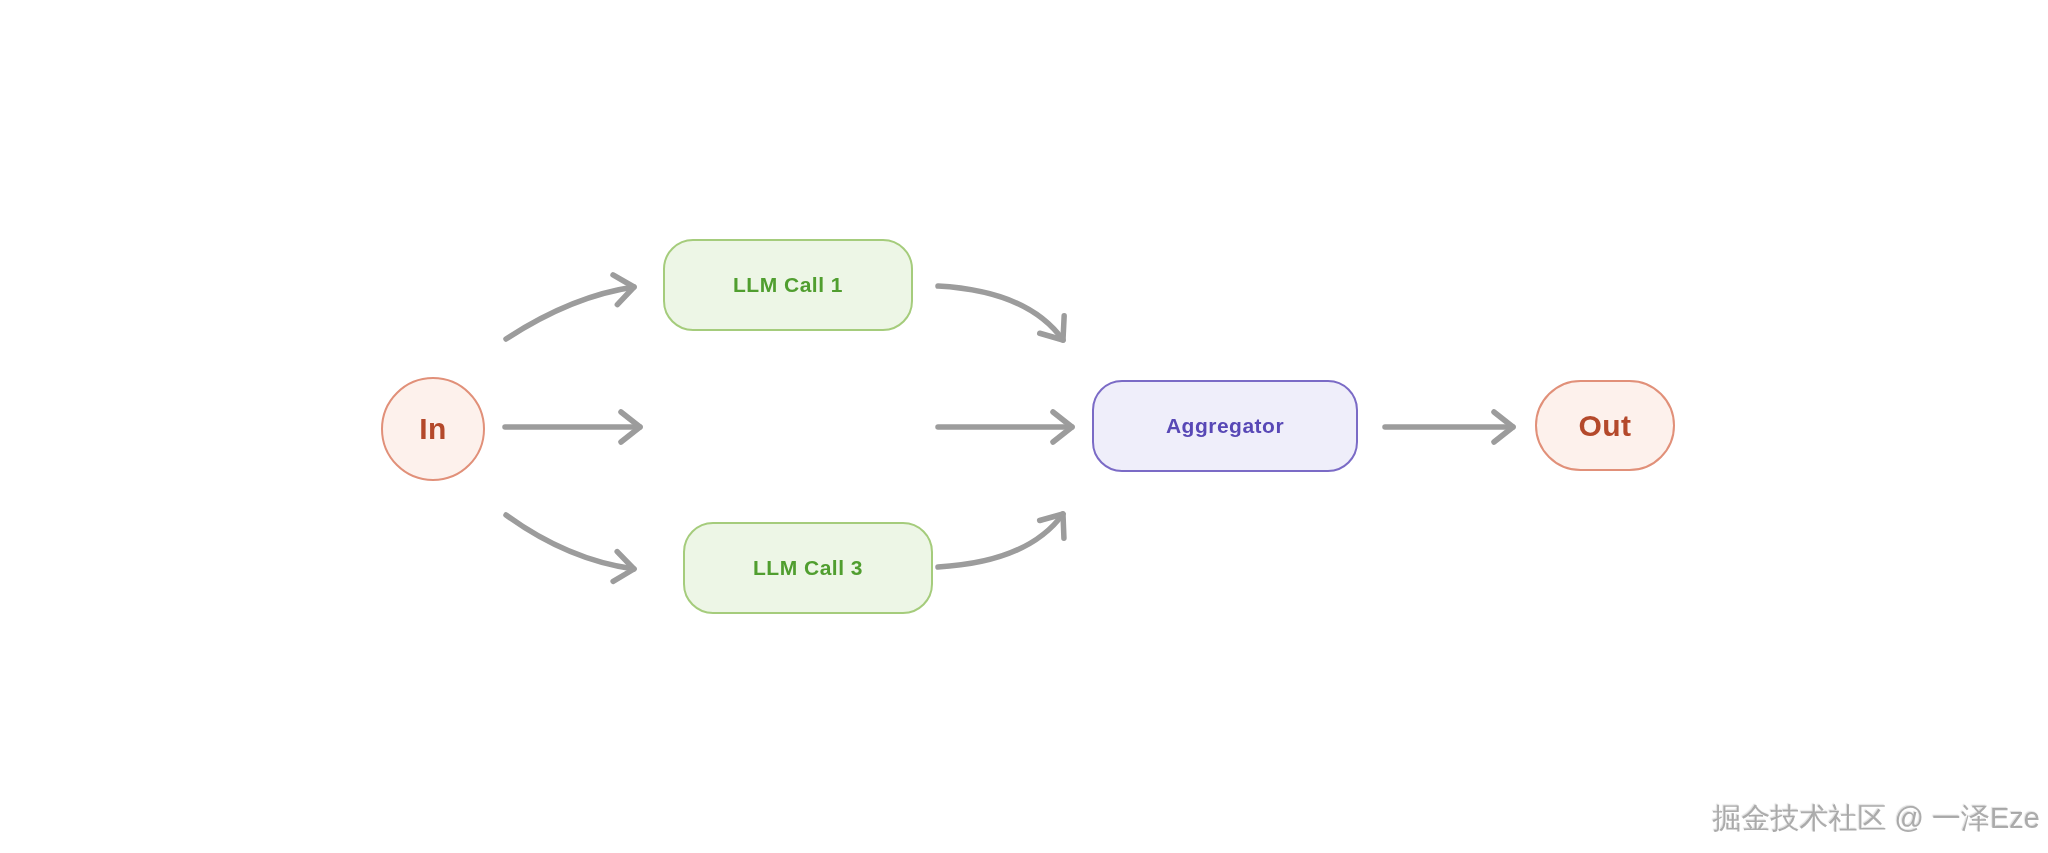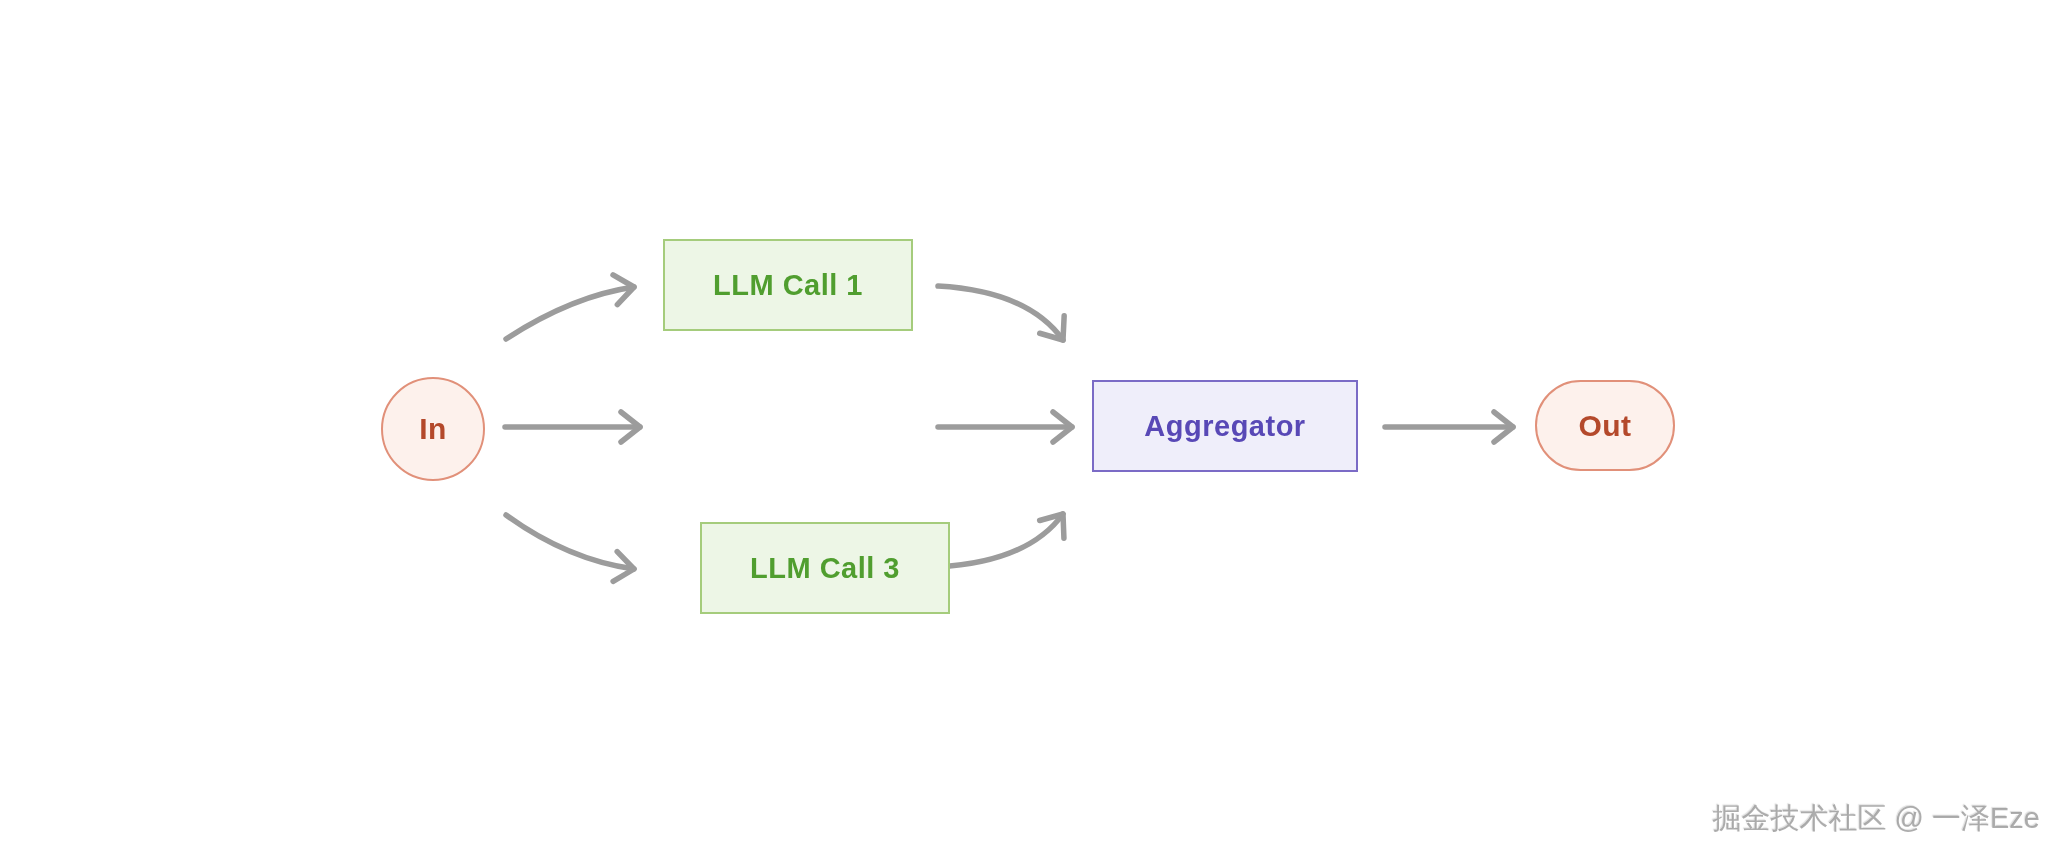--- a/index.html
+++ b/index.html
@@ -35,22 +35,23 @@
     stroke-linecap: round;
     stroke-linejoin: round;
   }
   .node {
     position: absolute;
     display: flex;
     align-items: center;
     justify-content: center;
     box-sizing: border-box;
     font-weight: bold;
-    font-size: 29px;
+    font-size: 21px;
     letter-spacing: 0.5px;
+    border-radius: 30px;
   }
   .node-green {
     background: var(--green_fill, #edf6e6);
     border: 2px solid var(--green_border, #a5cc7c);
     color: var(--green_text, #509e2f);
   }
   .node-purple {
     background: var(--purple_fill, #efeefa);
     border: 2px solid var(--purple_border, #7b6bc6);
     color: var(--purple_text, #5848b6);
@@ -64,21 +65,21 @@
   .node-in {
     left: 381px;
     top: 377px;
     width: 104px;
     height: 104px;
     border-radius: 50%;
     font-size: 30px;
   }
   .node-llm-1 { left: 663px; top: 239px; width: 250px; height: 92px; }
   .node-llm-2 { left: 663px; top: 378px; width: 250px; height: 92px; }
-  .node-llm-3 { left: 700px; top: 522px; width: 250px; height: 92px; }
+  .node-llm-3 { left: 683px; top: 522px; width: 250px; height: 92px; }
   .node-aggregator { left: 1092px; top: 380px; width: 266px; height: 92px; }
   .node-out {
     left: 1535px;
     top: 380px;
     width: 140px;
     height: 91px;
     border-radius: 46px;
     font-size: 30px;
   }
   .watermark {

